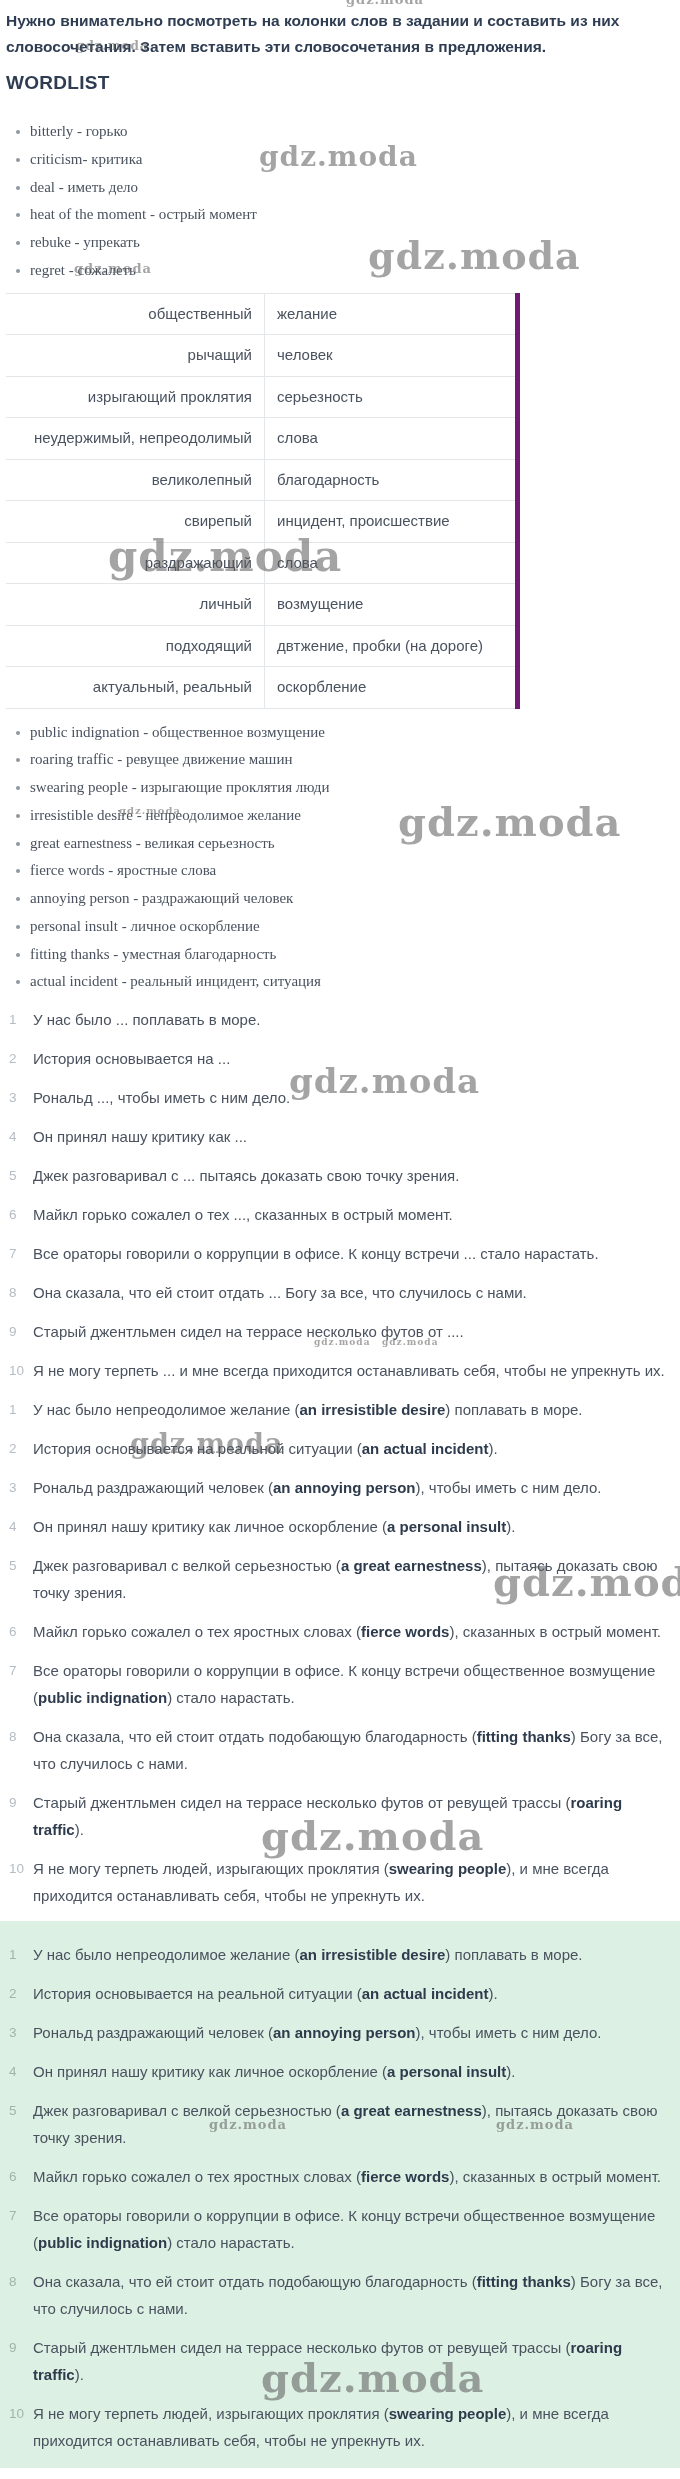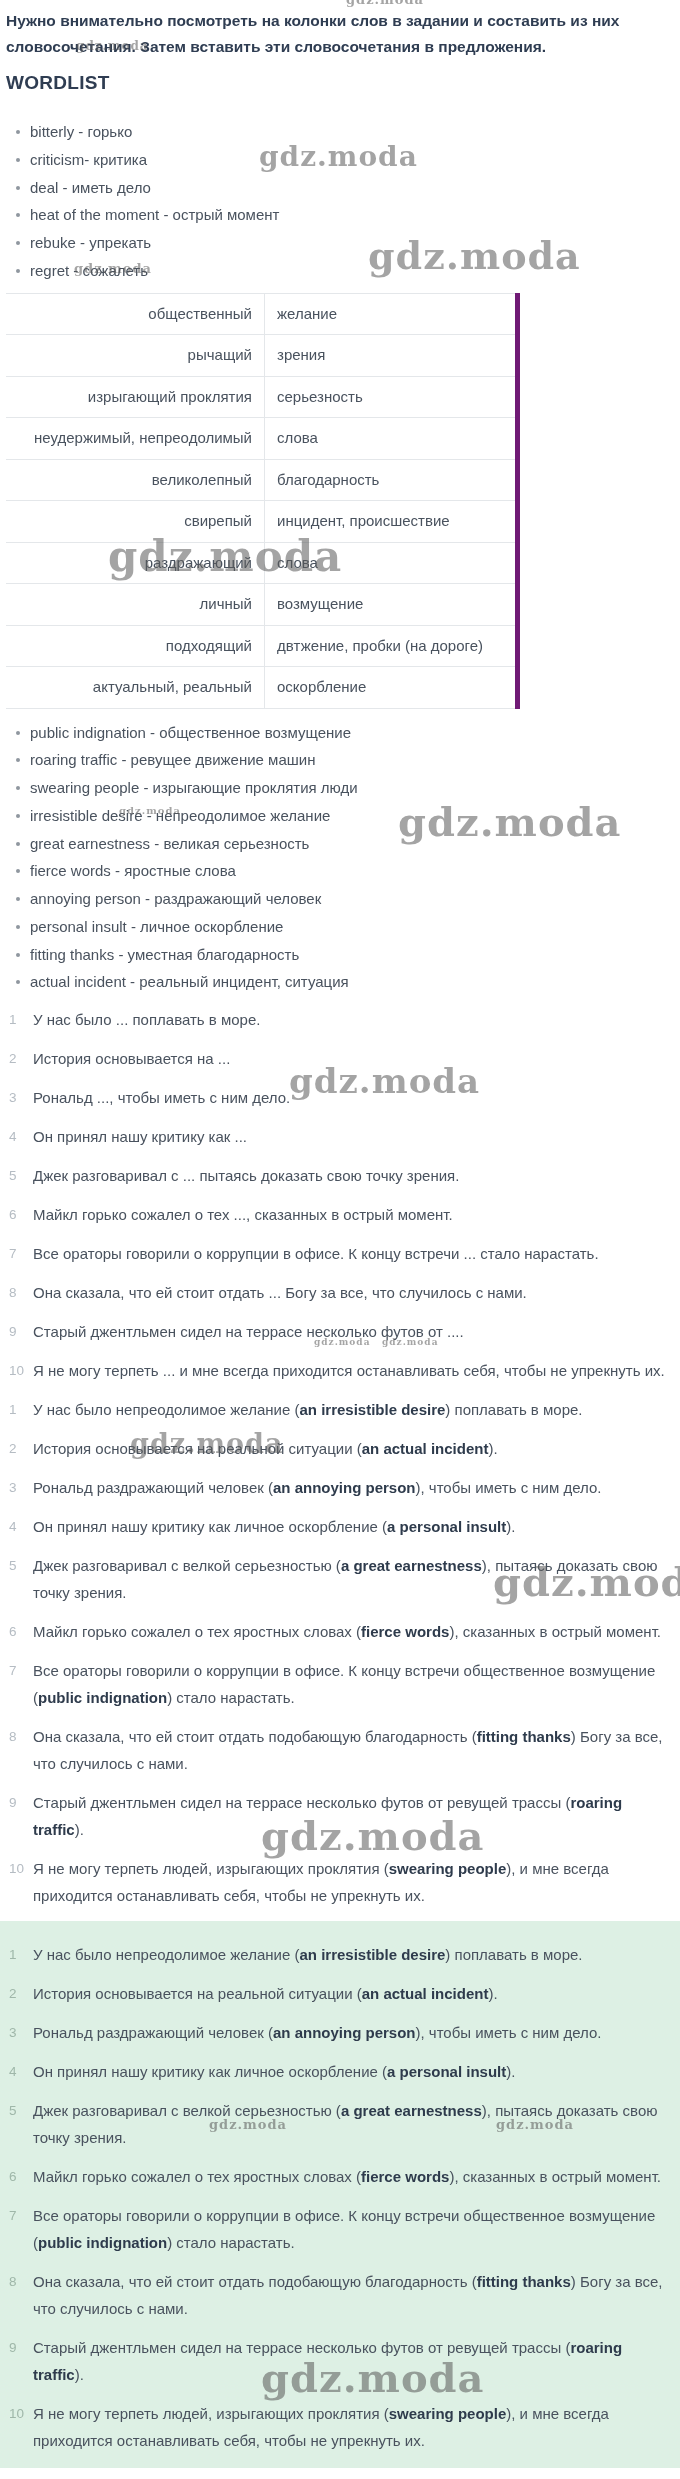--- a/index.html
+++ b/index.html
@@ -3,21 +3,21 @@
 <meta charset="utf-8">
 <style>
   html,body{margin:0;padding:0;background:#fff;}
   body{width:680px;font-family:"Liberation Sans",sans-serif;color:#49525e;}
   .page{position:relative;width:680px;min-height:2479px;overflow:hidden;box-sizing:border-box;padding:5px 6px 30px 6px;}
 
   .instruction{font-weight:bold;color:#2f3d52;font-size:15.5px;line-height:1.68;margin:3px 0 12px 0;}
   .wordlist-title{font-size:19px;color:#2f3d52;font-weight:bold;letter-spacing:.3px;margin:4px 0 24px 0;}
 
   .bullets{list-style:none;margin:0 0 6px 0;padding:0 0 0 10px;}
-  .bullet-item{display:flex;gap:10px;font-size:15px;line-height:1.85;}
+  .bullet-item{display:flex;gap:10px;font-size:15px;line-height:1.85;font-family:Liberation Serif, serif;}
   .dot{flex:none;width:4px;height:4px;border-radius:50%;background:#8f979f;margin-top:12px;}
 
   table.colloc{border-collapse:collapse;width:514px;margin:8px 0 10px 0;table-layout:fixed;}
   table.colloc td{border-top:1px solid #e4e7ea;border-bottom:1px solid #e4e7ea;padding:9px 12px;font-size:15px;line-height:1.5;vertical-align:middle;color:#49525e;}
   table.colloc td.c1{width:234px;border-right:1px solid #e4e7ea;text-align:right;}
   table.colloc td.c2{border-right:5px solid #701a75;}
 
   .numlist{margin:10px 0 0 0;}
   .num-item{display:flex;margin:0 0 12px 0;font-size:15px;line-height:1.8;}
   .num{flex:none;width:27px;padding:2px 0 0 3px;box-sizing:border-box;color:#b5bcc3;font-size:13.5px;}
@@ -74,21 +74,21 @@
   <table class="colloc">
     <tbody>
 
         <tr>
           <td class="c1">общественный</td>
           <td class="c2">желание</td>
         </tr>
 
         <tr>
           <td class="c1">рычащий</td>
-          <td class="c2">зрения</td>
+          <td class="c2">человек</td>
         </tr>
 
         <tr>
           <td class="c1">изрыгающий проклятия</td>
           <td class="c2">серьезность</td>
         </tr>
 
         <tr>
           <td class="c1">неудержимый, непреодолимый</td>
           <td class="c2">слова</td>

